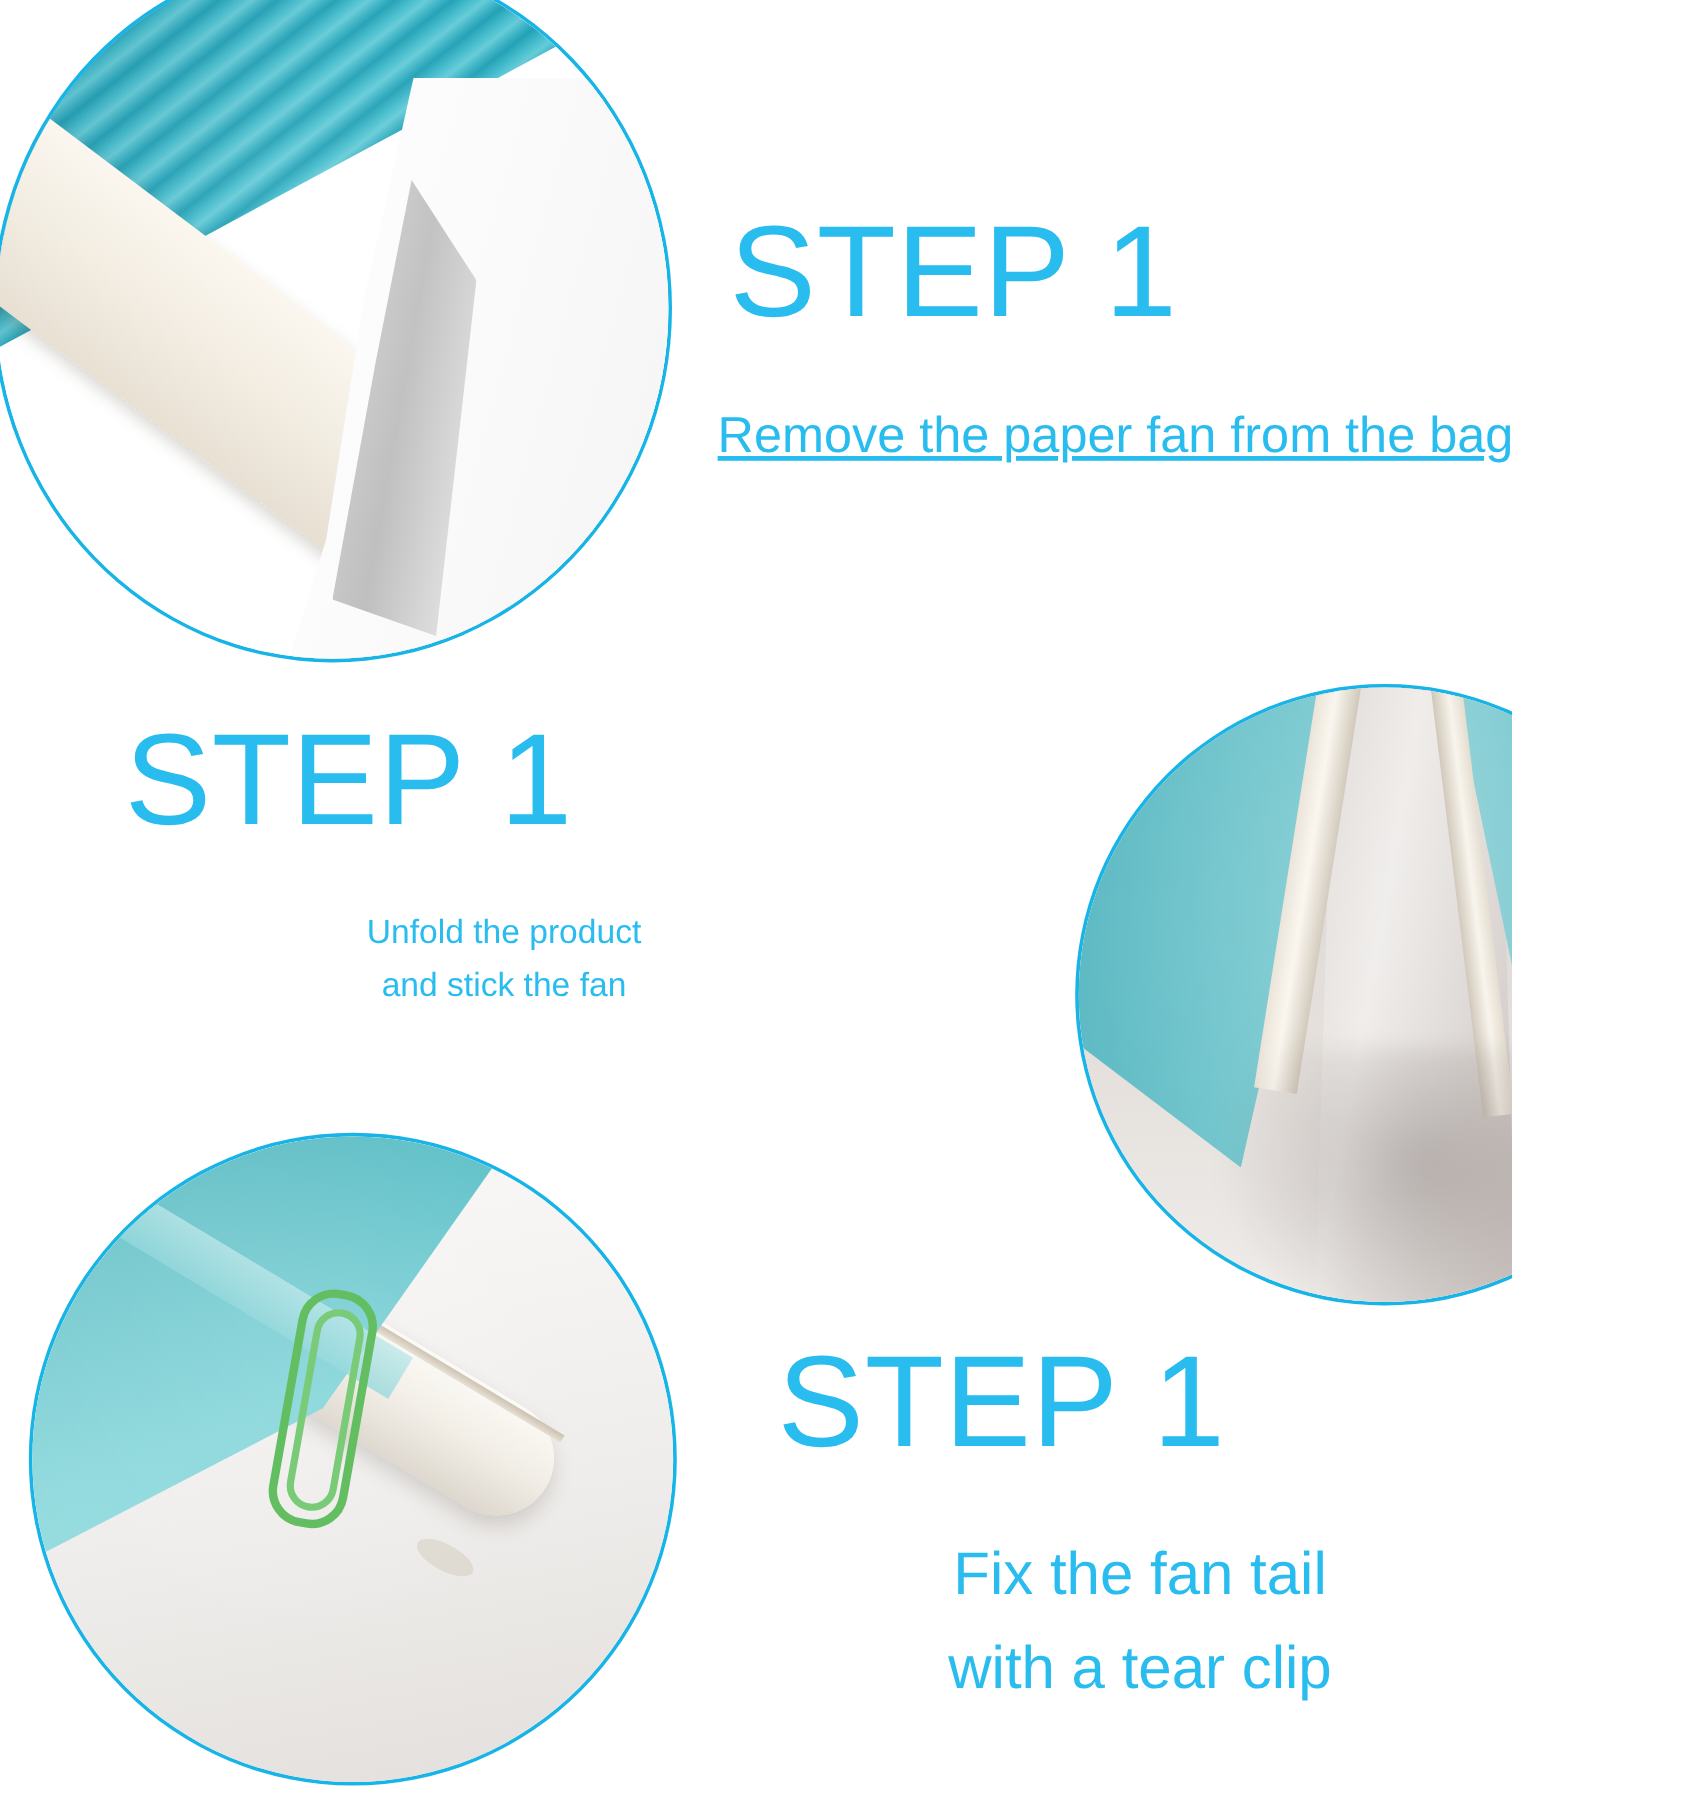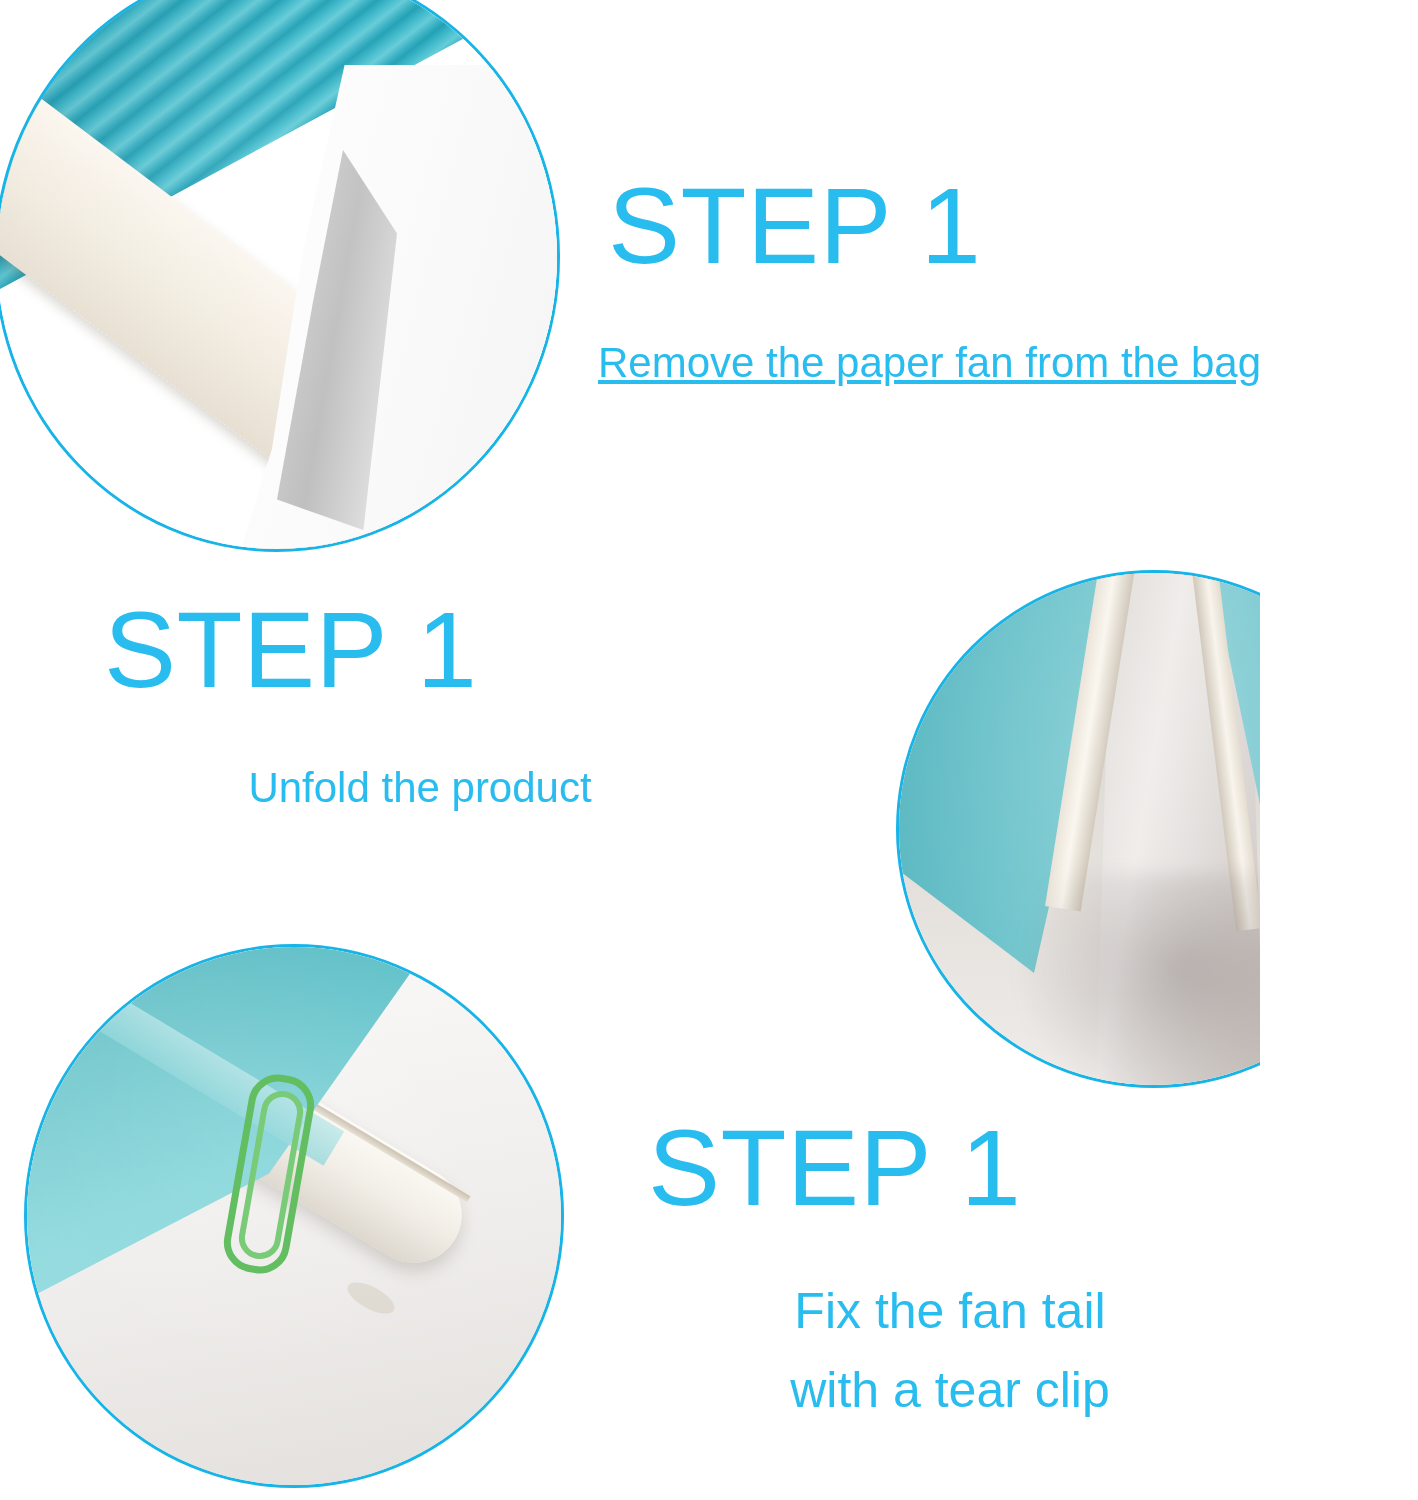--- a/index.html
+++ b/index.html
@@ -37,21 +37,21 @@
     white-space: nowrap;
   }
   .step-body .line { display: block; }
 
   
   #step1-heading { left: 608px; top: 172px; font-size: 108px; }
   #step1-body    { left: 598px; top: 330px; font-size: 42px; text-align: center; text-decoration: underline; }
 
   
   #step2-heading { left: 104px; top: 596px; font-size: 108px; }
-  #step2-body    { left: 110px; top: 755px; width: 620px; font-size: 42px; text-align: center; }
+  #step2-body    { left: 110px; top: 755px; width: 620px; font-size: 28px; text-align: center; }
 
   
   #step3-heading { left: 648px; top: 1114px; font-size: 108px; }
   #step3-body    { left: 640px; top: 1272px; width: 620px; font-size: 50px; text-align: center; }
 
   
   .photo-circle {
     position: absolute;
     border-radius: 50%;
     border: 3px solid #17B4E8;
@@ -311,20 +311,21 @@
   <div class="clip-loop" id="clip-inner"></div>
 
   <div class="step-heading" id="step1-heading">STEP 1</div>
   <div class="step-body" id="step1-body">
     <span class="line">Remove the paper fan from the bag</span>
   </div>
 
   <div class="step-heading" id="step2-heading">STEP 1</div>
   <div class="step-body" id="step2-body">
     <span class="line">Unfold the product</span>
+    <span class="line">and stick the fan</span>
   </div>
 
   <div class="step-heading" id="step3-heading">STEP 1</div>
   <div class="step-body" id="step3-body">
     <span class="line">Fix the fan tail</span>
     <span class="line">with a tear clip</span>
   </div>
 
 </div>
 

